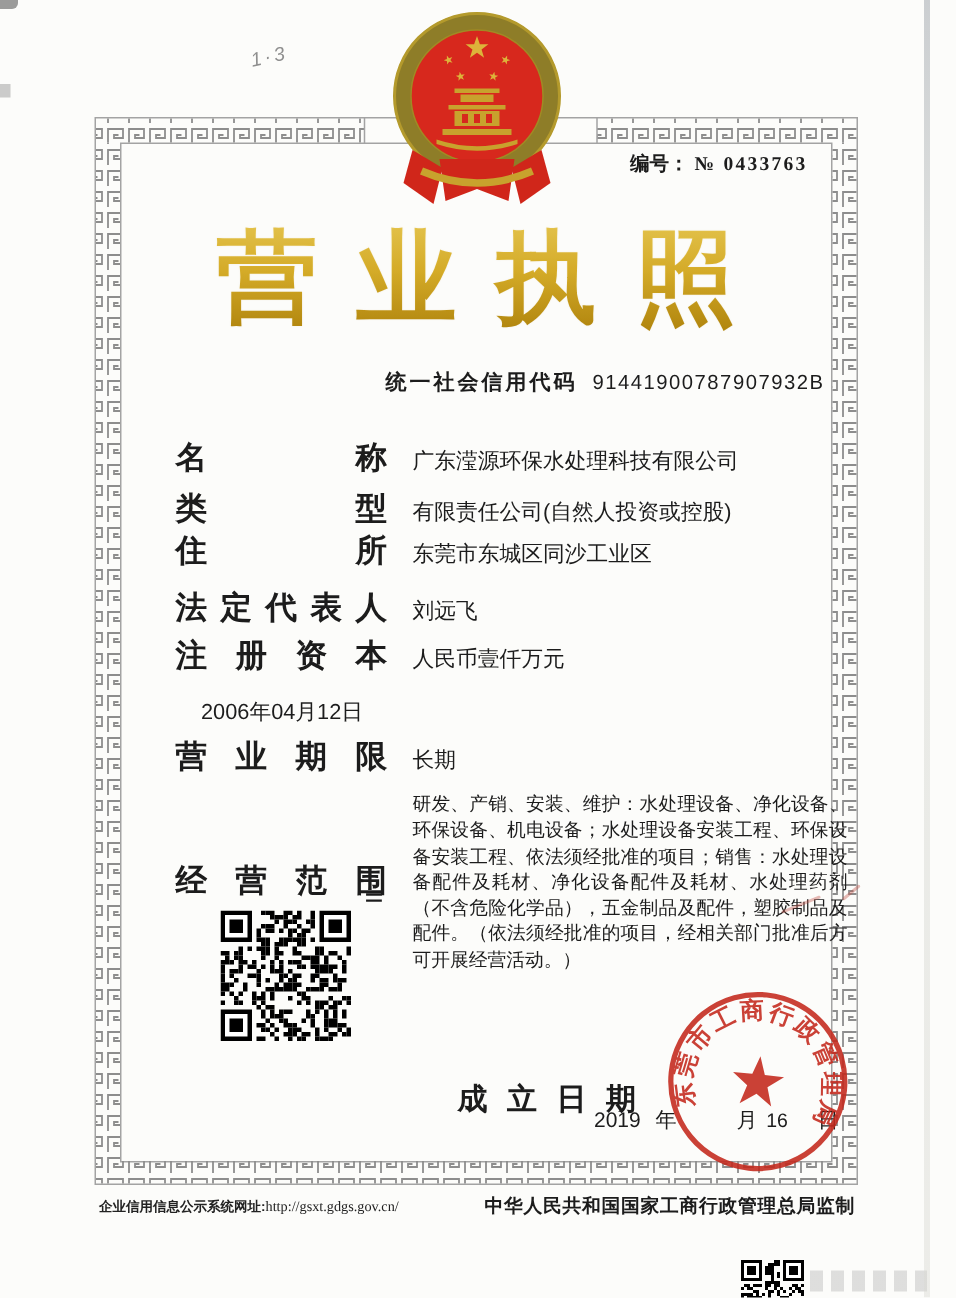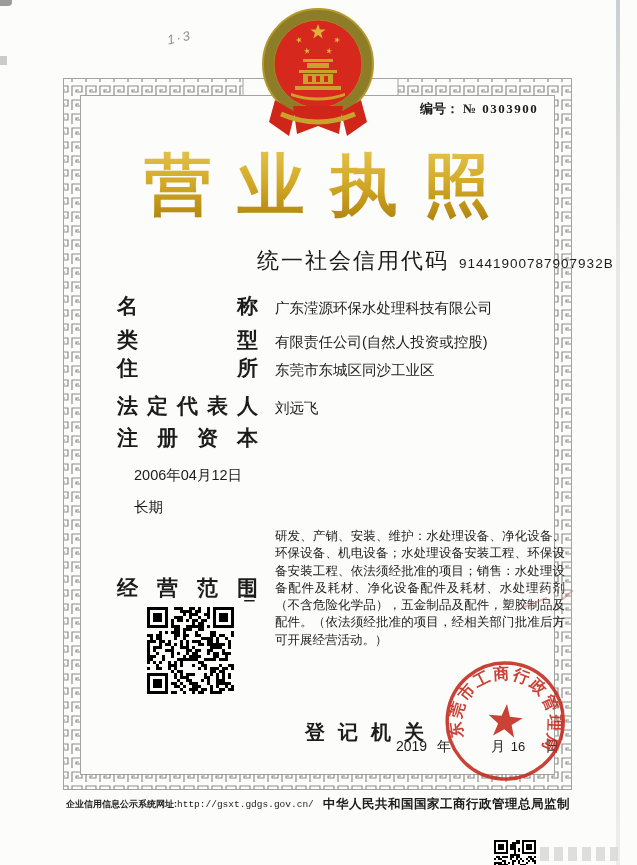--- a/index.html
+++ b/index.html
@@ -28,42 +28,42 @@
   .serial .lab{font-weight:700;}
   .serial .val{font-family:"Liberation Serif","DejaVu Serif",serif;font-weight:700;letter-spacing:1.5px;margin-left:4px;}
   
   .title{left:63px;top:140px;width:509px;text-align:center;
     font-size:67px;font-weight:700;letter-spacing:26px;text-indent:26px;white-space:nowrap;
     background:linear-gradient(180deg,#f2d663 0%,#dcb42e 45%,#a87c08 100%);
     -webkit-background-clip:text;background-clip:text;color:transparent;
     text-shadow:0 0 1px rgba(170,120,10,.15);}
   
   .credit{left:257px;top:246px;white-space:nowrap;}
-  .credit .lab{font-weight:400;font-size:22px;letter-spacing:2px;}
+  .credit .lab{font-weight:700;font-size:14px;letter-spacing:2px;}
   .credit .val{font-family:Liberation Sans, sans-serif;font-size:13.5px;letter-spacing:1px;margin-left:10px;}
   
   .row{position:absolute;left:117px;width:448px;display:flex;align-items:center;}
   .flabel{flex:none;width:141px;font-size:21px;font-weight:700;line-height:1.05;
     text-align:justify;text-align-last:justify;}
   .fvalue{margin-left:17px;padding-top:4px;font-size:14.5px;font-weight:400;line-height:1.25;}
   .fvalue.scope{width:297px;font-size:12.5px;line-height:17.3px;text-align:justify;padding-top:2px;}
   .equals{left:245px;top:590px;font-size:15px;font-weight:800;transform:scaleX(1.4);}
   
   .reg-label{left:305px;top:719px;font-size:20px;font-weight:700;letter-spacing:13px;white-space:nowrap;}
   .reg-date{left:396px;top:738px;font-size:14px;white-space:nowrap;}
   .reg-date span{display:inline-block;}
   .reg-date .yu{margin-left:6px;}
   .reg-date .mu{margin-left:36px;}
   .reg-date .dd{margin-left:2px;font-size:13px;}
   .reg-date .du{margin-left:16px;}
   #seal{left:432px;top:650px;transform:rotate(6deg);opacity:.88;}
   
   .foot-left{left:66px;top:798px;font-size:9px;color:#222;white-space:nowrap;}
   .foot-left .lab{font-weight:700;}
-  .foot-left .url{font-family:Liberation Mono, monospace;font-size:9.5px;}
+  .foot-left .url{font-family:Liberation Serif, serif;font-size:9.5px;}
   .foot-right{right:67px;top:796px;font-size:12.5px;font-weight:700;letter-spacing:.5px;white-space:nowrap;}
   #qr1{left:147px;top:607px;}
   #qr2{left:494px;top:840px;}
 </style>
 </head>
 <body>
 
 <svg class="abs" width="637" height="865" viewBox="0 0 637 865" style="left:0;top:0;">
   <defs>
     <pattern id="meander" width="14" height="14" patternUnits="userSpaceOnUse">
@@ -113,21 +113,21 @@
     <path d="M20,96 L40,108 L34,132 L14,118 Z"></path>
     <path d="M106,96 L86,108 L92,132 L112,118 Z"></path>
     <path d="M38,102 L88,102 L84,130 L63,122 L42,130 Z"></path>
   </g>
   <path d="M26,110 Q63,126 100,110" stroke="#c8a22d" stroke-width="5" fill="none"></path>
 </svg>
 
 <div class="abs handwritten">1·3</div>
 
 <div class="abs serial">
-  <span class="lab">编号：</span><span class="val">№ 0303900</span>
+  <span class="lab">编号：</span><span class="val">№ 0433763</span>
 </div>
 
 <div class="abs title">营业执照</div>
 
 <div class="abs credit">
   <span class="lab">统一社会信用代码</span><span class="val">91441900787907932B</span>
 </div>
 
 <div class="row" style="top:295px">
   <span class="flabel">名称</span>
@@ -140,25 +140,27 @@
 <div class="row" style="top:357px">
   <span class="flabel">住所</span>
   <span class="fvalue">东莞市东城区同沙工业区</span>
 </div>
 <div class="row" style="top:395px">
   <span class="flabel">法定代表人</span>
   <span class="fvalue">刘远飞</span>
 </div>
 <div class="row" style="top:427px">
   <span class="flabel">注册资本</span>
+  <span class="fvalue">人民币壹仟万元</span>
 </div>
 <div class="row" style="top:462px">
   <span class="fvalue">2006年04月12日</span>
 </div>
 <div class="row" style="top:494px">
+  <span class="flabel">营业期限</span>
   <span class="fvalue">长期</span>
 </div>
 <div class="row" style="top:526px">
   <span class="flabel">经营范围</span>
   <span class="fvalue scope">研发、产销、安装、维护：水处理设备、净化设备、环保设备、机电设备；水处理设备安装工程、环保设备安装工程、依法须经批准的项目；销售：水处理设备配件及耗材、净化设备配件及耗材、水处理药剂（不含危险化学品），五金制品及配件，塑胶制品及配件。（依法须经批准的项目，经相关部门批准后方可开展经营活动。）</span>
 </div>
 
 <div class="abs equals">=</div>
 
 <div class="abs" id="qr1"><svg width="87" height="87" viewBox="0 0 29 29">
@@ -466,21 +468,21 @@
       <rect x="1" y="1" width="5" height="5" fill="#fff"></rect>
       <rect x="2" y="2" width="3" height="3" fill="#000"></rect>
       <rect x="22" y="0" width="7" height="7" fill="#000"></rect>
       <rect x="23" y="1" width="5" height="5" fill="#fff"></rect>
       <rect x="24" y="2" width="3" height="3" fill="#000"></rect>
       <rect x="0" y="22" width="7" height="7" fill="#000"></rect>
       <rect x="1" y="23" width="5" height="5" fill="#fff"></rect>
       <rect x="2" y="24" width="3" height="3" fill="#000"></rect>
     </svg></div>
 
-<div class="abs reg-label">登记机关</div>
+<div class="abs reg-label">成立日期</div>
 
 <div class="abs reg-date">
   <span>2019</span>
   <span class="yu">年</span>
   <span class="mu">月</span>
   <span class="dd">16</span>
   <span class="du">日</span>
 </div>
 
 <svg class="abs" id="seal" width="146" height="146" viewBox="0 0 146 146">

